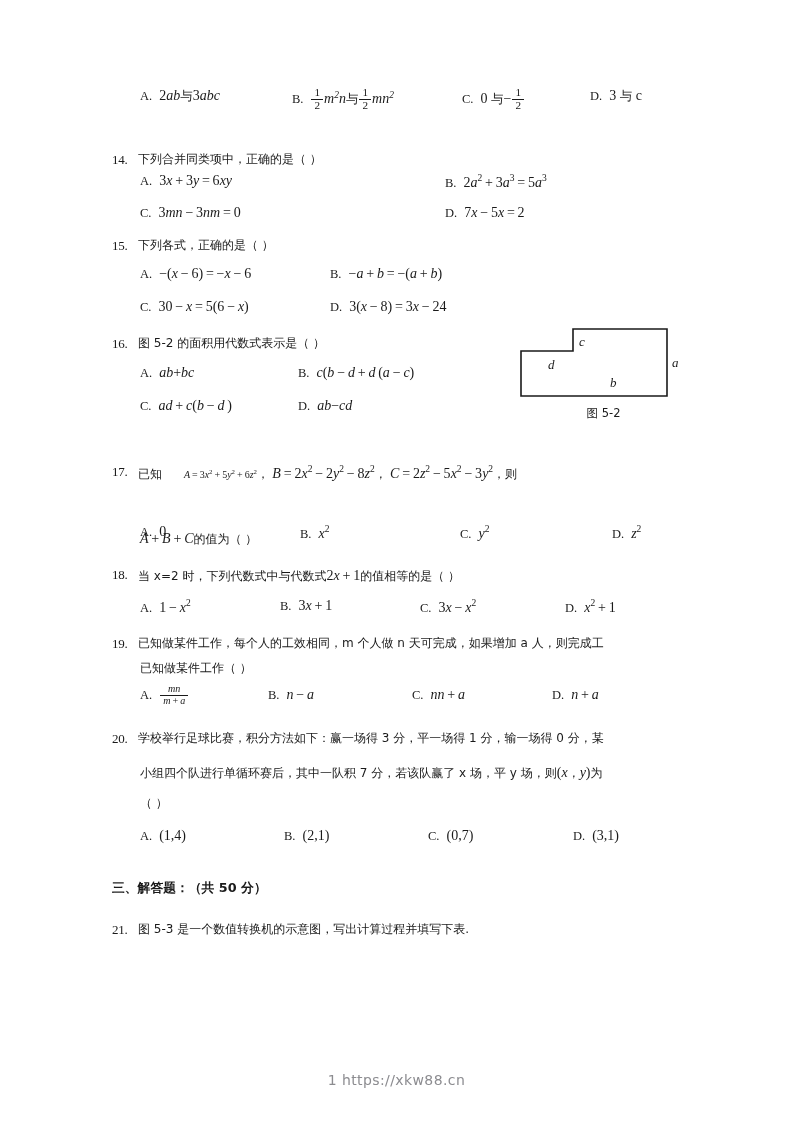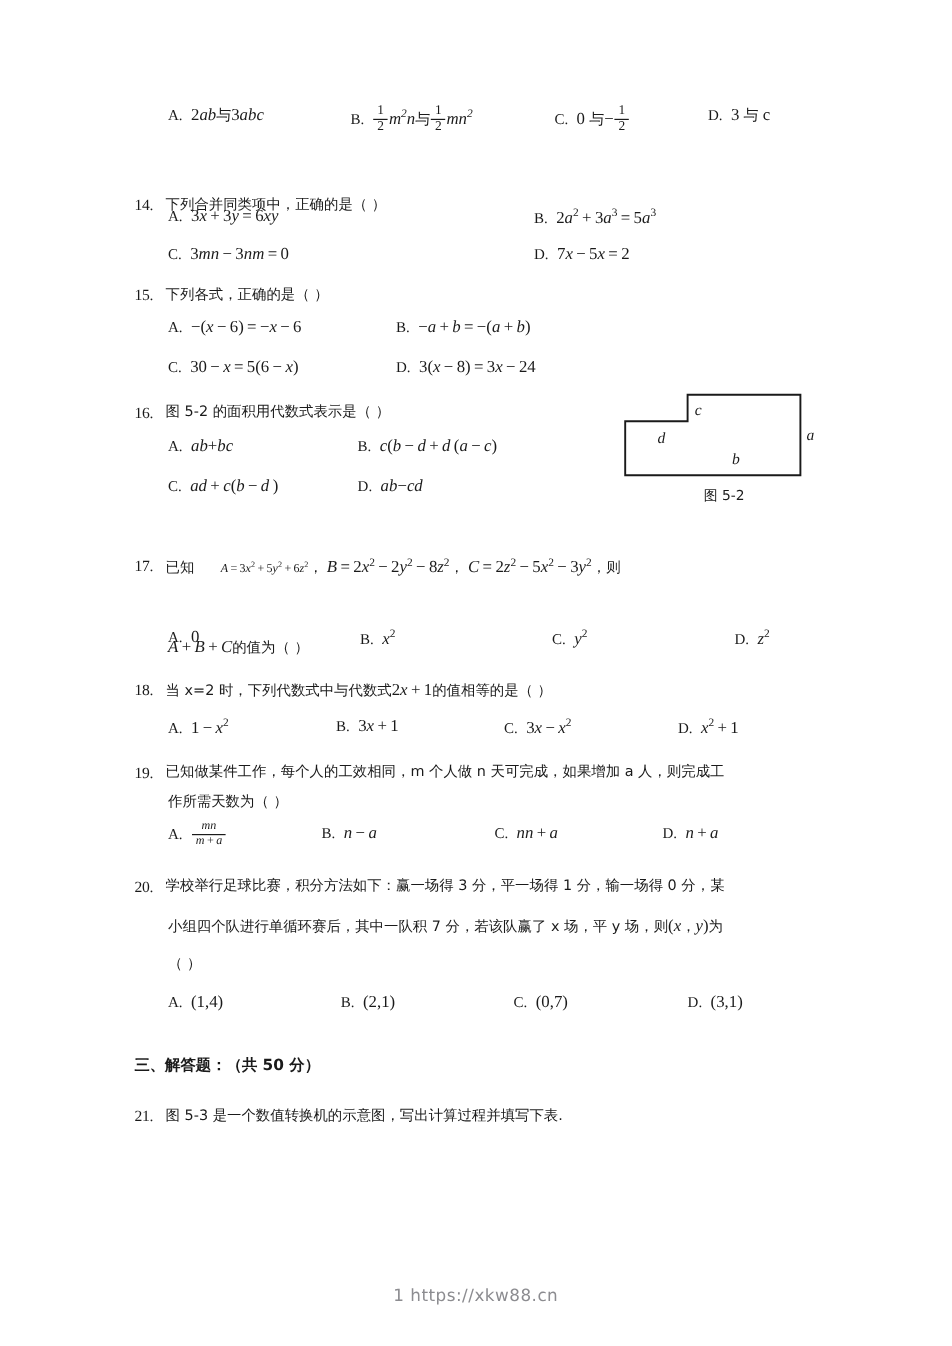--- a/index.html
+++ b/index.html
@@ -165,21 +165,21 @@
                 <span class="den mr">2</span>
               </span></span>
         </div>
         <div class="opt">
           <span class="opt-lbl">D.</span>
           <span class="opt-txt"><span class="mr">3</span>&nbsp;<span class="cjk" style="font-size:12.5px;">与</span>&nbsp;<span class="mr">c</span></span>
         </div>
       </div>
     </div>
 
-    <div class="row" style="top:73px;">
+    <div class="row" style="top:62px;">
       <div class="qline">
         <div class="qnum">14.</div>
         <div class="qbody cjk">下列合并同类项中，正确的是（      ）</div>
       </div>
     </div>
     <div class="row" style="top:85px;">
       <div class="opts indent">
         <div class="opt" style="width:305px;">
           <span class="opt-lbl">A.</span>
           <span class="opt-txt"><span class="mr">3</span><span class="m">x</span><span class="mr"> + 3</span><span class="m">y</span><span class="mr"> = 6</span><span class="m">xy</span></span>
@@ -343,21 +343,21 @@
       </div>
     </div>
 
     <div class="row" style="top:546px;">
       <div class="qline">
         <div class="qnum">19.</div>
         <div class="qbody cjk">已知做某件工作，每个人的工效相同，m 个人做 n 天可完成，如果增加 a 人，则完成工</div>
       </div>
     </div>
     <div class="row" style="top:572px;">
-      <div class="cjk" style="padding-left:28px;">作所需天数为（      ）</div>
+      <div class="cjk" style="padding-left:28px;">已知做某件工作（      ）</div>
     </div>
     <div class="row" style="top:596px;">
       <div class="opts indent" style="align-items:center;">
         <div class="opt" style="width:128px;align-items:center;">
           <span class="opt-lbl">A.</span>
           <span class="opt-txt"><span class="frac frac-sm" style="top:0;">
                 <span class="num m">mn</span>
                 <span class="den"><span class="m">m</span><span class="mr"> + </span><span class="m">a</span></span>
               </span></span>
         </div>

